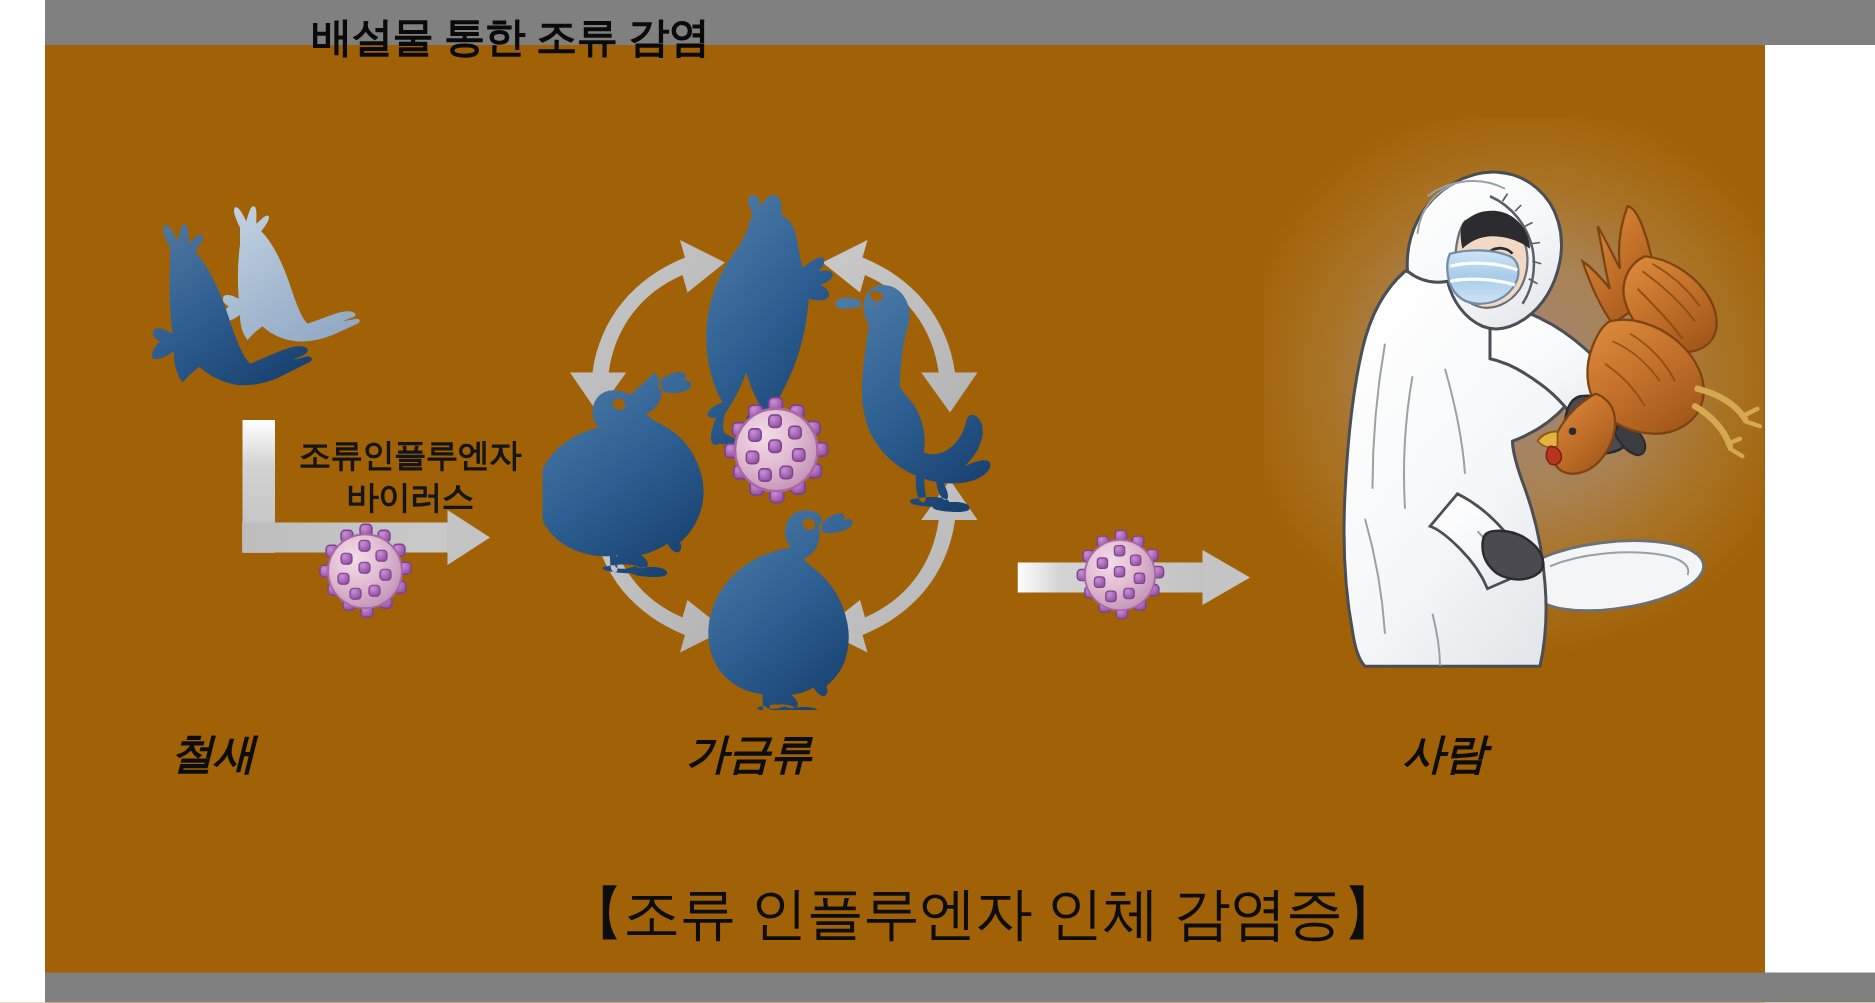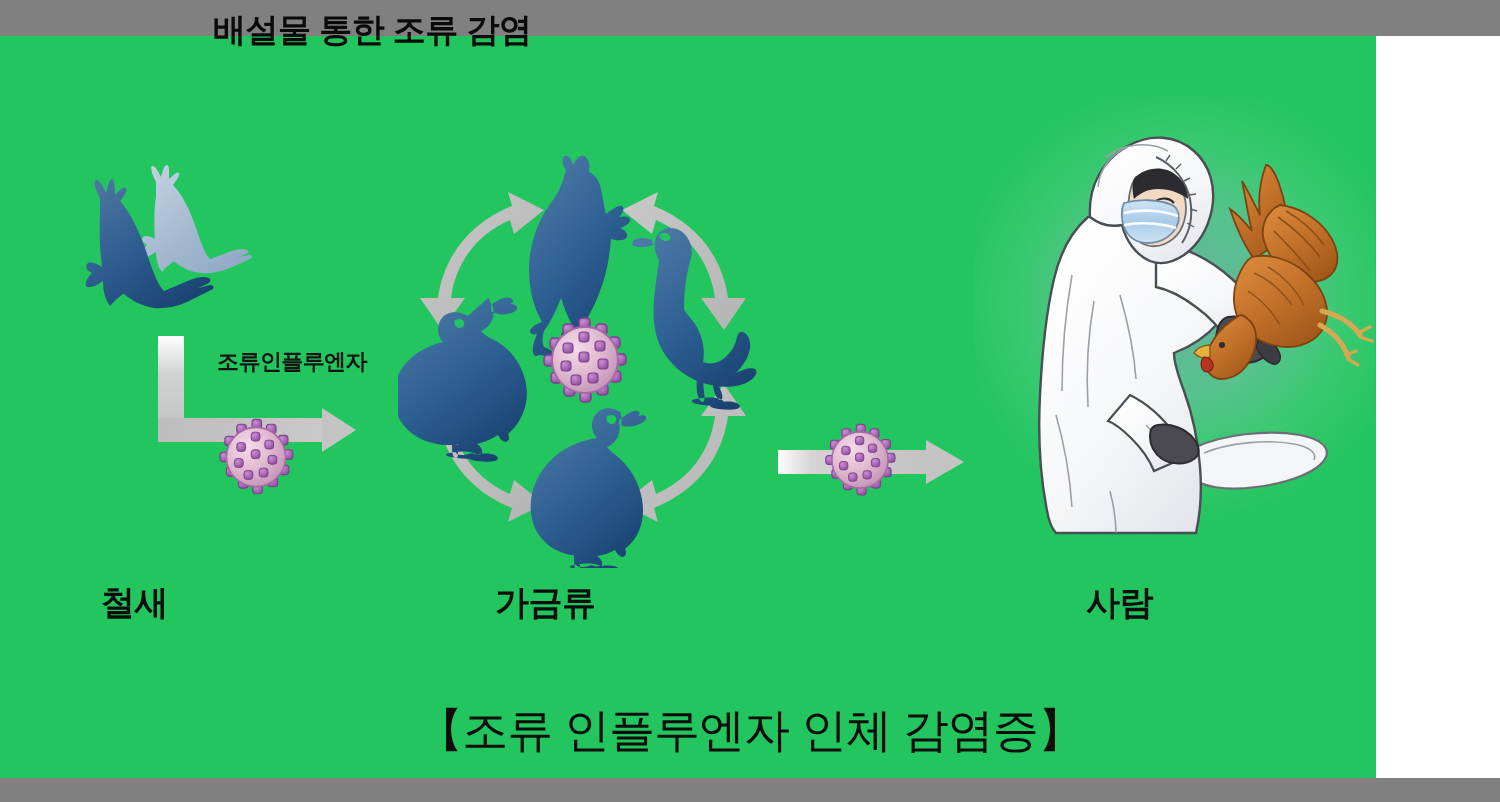--- a/index.html
+++ b/index.html
@@ -3,21 +3,21 @@
 <meta charset="utf-8">
 <title>조류 인플루엔자 인체 감염증</title>
 <style>
   * { margin:0; padding:0; box-sizing:border-box; }
   html, body {
     width:1500px; height:802px;
     background:#ffffff;
     font-family:"Liberation Sans", "DejaVu Sans", sans-serif;
     overflow:hidden;
   }
-  #stage { position:relative; width:1376px; height:802px; background:#22c55e; }
+  #stage { position:relative; width:1376px; height:802px; background:#a16207;margin-left:36px; }
 
   
   .band { position:absolute; left:0; width:1500px; background:#808080; }
   .band-top    { top:0;   height:36px; }
   .band-bottom { top:778px; height:24px; }
 
   
   .head {
     position:absolute; top:8px;
     font-size:33px; font-weight:bold; color:#0a0a0a;
@@ -29,30 +29,30 @@
   
   .main-title {
     position:absolute; top:700px; left:0; width:1500px;
     text-align:center; font-size:46px; font-weight:normal;
     color:#0d0d0d; letter-spacing:-1px; white-space:nowrap;
   }
 
   
   .seclabel {
     position:absolute; font-size:34px; font-weight:bold; color:#0d0d0d;
-    white-space:nowrap; letter-spacing:-0.5px;
+    white-space:nowrap; letter-spacing:-0.5px;font-style:italic;
   }
   .lbl-wild    { left:101px; top:580px; }
-  .lbl-poultry { left:495px; top:580px; }
+  .lbl-poultry { left:513px; top:580px; }
   .lbl-human   { left:1086px; top:580px; }
 
   
   .virus-caption {
     position:absolute; left:196px; top:348px; width:192px;
-    text-align:center; font-size:22px; font-weight:600; color:#151515;
+    text-align:center; font-size:26px; font-weight:600; color:#151515;
     line-height:1.28; letter-spacing:-0.6px;
   }
   .virus-caption span { display:block; }
 
   
   .art { position:absolute; }
 
   
   .human-glow{
     position:absolute; left:975px; top:95px; width:400px; height:430px;
@@ -181,20 +181,21 @@
         <rect x="35" y="67" width="11" height="11" rx="3.6"></rect>
         <rect x="23" y="52" width="11" height="11" rx="3.6"></rect>
         <rect x="26" y="32" width="11" height="11" rx="3.6"></rect>
         <rect x="44" y="41" width="11" height="11" rx="3.6"></rect>
       </g>
     </svg>
   </div>
 
   <div class="virus-caption">
     <span>조류인플루엔자</span>
+    <span>바이러스</span>
   </div>
 
   <div class="art" style="left:398px; top:148px; width:370px; height:420px;">
     <svg width="370" height="420" viewBox="0 0 370 420">
       <defs>
         <linearGradient id="birdG" x1="0.2" y1="0" x2="0.8" y2="1">
           <stop offset="0%" stop-color="#4c7aa6"></stop>
           <stop offset="50%" stop-color="#2d5f92"></stop>
           <stop offset="100%" stop-color="#17406f"></stop>
         </linearGradient>

